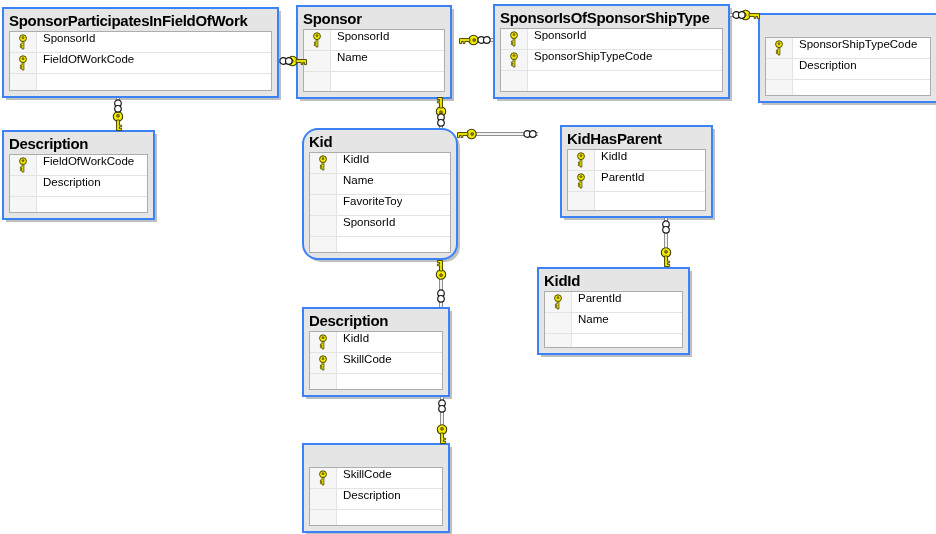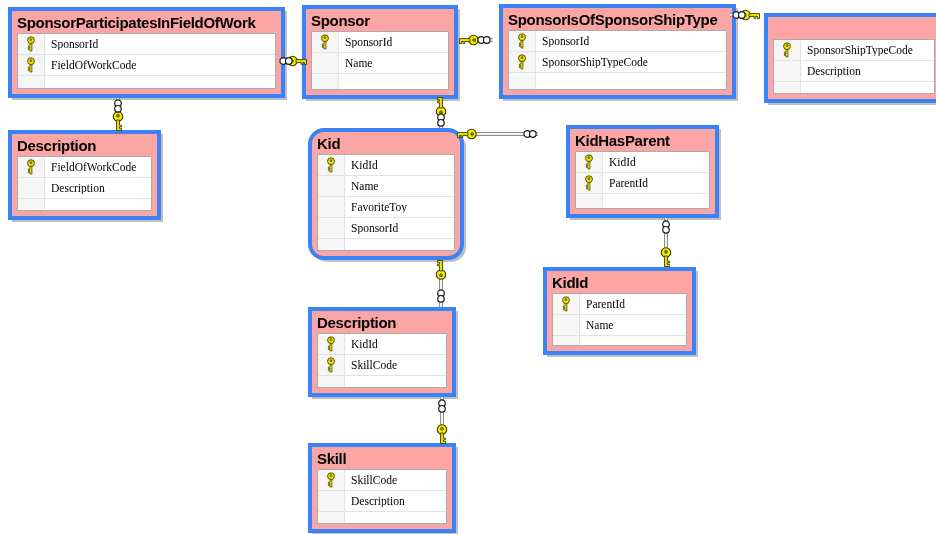--- a/index.html
+++ b/index.html
@@ -5,43 +5,41 @@
   html,body{margin:0;padding:0;}
   body{
     width:936px;height:534px;overflow:hidden;position:relative;
     background:#ffffff;font-family:"Liberation Sans",sans-serif;
   }
   .canvas{position:absolute;left:0;top:0;width:936px;height:534px;overflow:hidden;}
 
   
   .table{
     position:absolute;box-sizing:border-box;
-    background:#fca5a5;border:4px solid #3b82f6;
+    background:#e5e5e5;border:2px solid #3b82f6;
     box-shadow:3px 3px 0 -1px #bfbfbf;
-    margin-left:6px;
   }
   .table-title{
     height:22px;line-height:23px;padding-left:5px;
     font-size:15px;font-weight:bold;color:#000;
     letter-spacing:-0.3px;white-space:nowrap;overflow:hidden;
   }
   .fields{
     position:absolute;left:5px;right:5px;top:22px;bottom:5px;
     background:#ffffff;border:1px solid #adadad;overflow:hidden;
   }
   .fields::before{ 
     content:"";position:absolute;left:0;top:0;bottom:0;width:26px;background:#f6f6f6;
   }
   .fields::after{ 
     content:"";position:absolute;left:26px;top:0;bottom:0;width:1px;background:#e3e3e3;
   }
   .field-row{
-    position:relative;z-index:1;height:20px;display:flex;align-items:center;
+    position:relative;z-index:1;height:20px;display:flex;
     border-bottom:1px solid #e3e3e3;
-    font-family:Liberation Serif, serif;
   }
   .key-cell{width:26px;flex:none;display:flex;align-items:center;justify-content:center;}
   .field-name{
     padding-left:7px;font-size:11.5px;color:#000;white-space:nowrap;overflow:hidden;
   }
 
   
   .rel-line-h{
     position:absolute;height:2px;background:#f2f2f2;
     border-top:1px solid #8f8f8f;border-bottom:1px solid #8f8f8f;
@@ -253,21 +251,20 @@
               <circle cx="5" cy="4.2" r="3.4" fill="#f7ea00" stroke="#4a4a00" stroke-width="1"></circle>
               <circle cx="5" cy="3.7" r="1.1" fill="#857f2e" stroke="#4a4a00" stroke-width="0.5"></circle>
               <path d="M4.1,7.4 L5.9,7.4 L5.9,15 L4.1,15 L4.1,13.6 L2.4,13.6 L2.4,12.2 L4.1,12.2 L4.1,11.4 L2.4,11.4 L2.4,10 L4.1,10 Z" fill="#f7ea00" stroke="#4a4a00" stroke-width="0.8"></path>
             </svg>
           </div>
           <div class="field-name">SkillCode</div>
         </div>
       </div>
     </div>
     <div class="table" style="left: 302px; top: 443px; width: 148px; height: 90px;">
-      <div class="table-title">Skill</div>
       <div class="fields">
         <div class="field-row">
           <div class="key-cell">
             <svg width="10" height="16" viewBox="0 0 10 16">
               <circle cx="5" cy="4.2" r="3.4" fill="#f7ea00" stroke="#4a4a00" stroke-width="1"></circle>
               <circle cx="5" cy="3.7" r="1.1" fill="#857f2e" stroke="#4a4a00" stroke-width="0.5"></circle>
               <path d="M4.1,7.4 L5.9,7.4 L5.9,15 L4.1,15 L4.1,13.6 L2.4,13.6 L2.4,12.2 L4.1,12.2 L4.1,11.4 L2.4,11.4 L2.4,10 L4.1,10 Z" fill="#f7ea00" stroke="#4a4a00" stroke-width="0.8"></path>
             </svg>
           </div>
           <div class="field-name">SkillCode</div>

